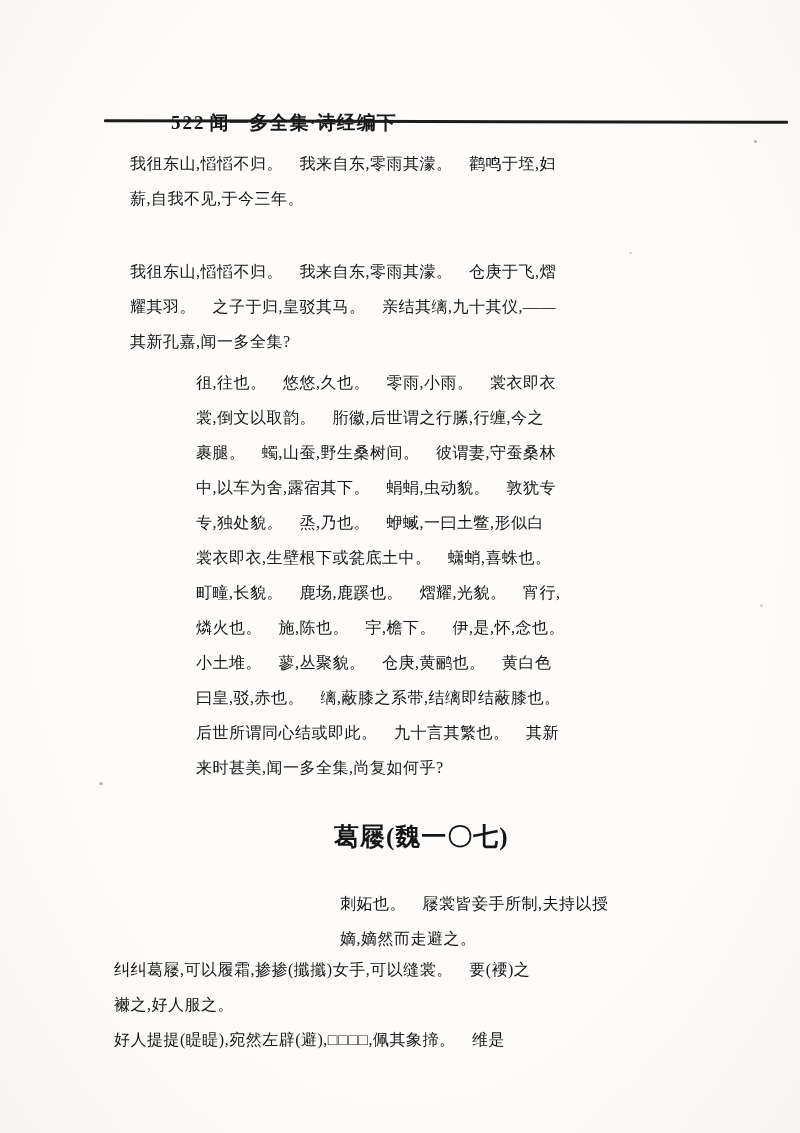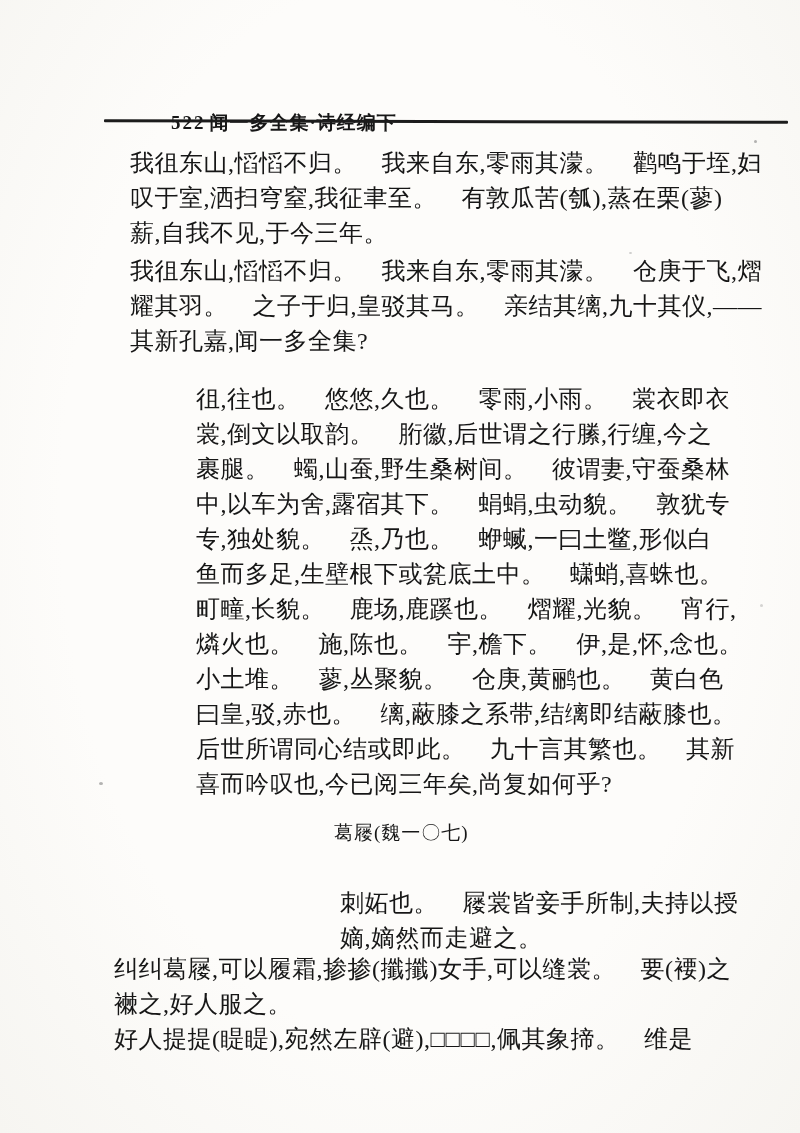--- a/index.html
+++ b/index.html
@@ -35,35 +35,35 @@
     left: 104px;
     top: 120px;
     width: 684px;
     height: 3px;
     background: #1c1c1c;
     transform: rotate(0.12deg);
     border-radius: 1px;
   }
   .textblock {
     position: absolute;
-    font-size: 24px;
+    font-size: 16px;
     line-height: 35px;
     letter-spacing: 0.5px;
     font-weight: 500;
   }
   .textblock .line { white-space: pre; }
   .poem-a   { left: 130px; top: 146px; width: 580px; }
   .poem-b   { left: 130px; top: 254px; width: 580px; }
-  .comm-a   { left: 196px; top: 382px; width: 525px; }
+  .comm-a   { left: 196px; top: 365px; width: 525px; }
   .section-title {
     position: absolute;
     left: 334px;
     top: 820px;
-    font-size: 19px;
-    font-weight: 400;
+    font-size: 25px;
+    font-weight: 700;
     letter-spacing: 1px;
     white-space: pre;
     margin: 0;
   }
   .comm-b   { left: 340px; top: 886px; width: 400px; }
   .poem-c   { left: 114px; top: 952px; width: 600px; }
   .poem-d   { left: 114px; top: 1022px; width: 620px; }
   .speck {
     position: absolute;
     background: #777;
@@ -80,43 +80,42 @@
 
 <div class="page">
 
   <div class="running-head">
     <span class="pageno">522</span><span>闻一多全集·诗经编下</span>
   </div>
   <div class="head-rule"></div>
 
   <section class="textblock poem-a">
     <div class="line">我徂东山,慆慆不归。　我来自东,零雨其濛。　鹳鸣于垤,妇</div>
-    <div class="line">叹于室,洒扫穹窒,我征聿至。　有敦瓜苦(瓠),蒸在栗(蓼)</div>
     <div class="line">薪,自我不见,于今三年。</div>
   </section>
 
   <section class="textblock poem-b">
     <div class="line">我徂东山,慆慆不归。　我来自东,零雨其濛。　仓庚于飞,熠</div>
     <div class="line">耀其羽。　之子于归,皇驳其马。　亲结其缡,九十其仪,——</div>
     <div class="line">其新孔嘉,闻一多全集?</div>
   </section>
 
   <section class="textblock comm-a">
     <div class="line">徂,往也。　悠悠,久也。　零雨,小雨。　裳衣即衣</div>
     <div class="line">裳,倒文以取韵。　胻徽,后世谓之行縢,行缠,今之</div>
     <div class="line">裹腿。　蠋,山蚕,野生桑树间。　彼谓妻,守蚕桑林</div>
     <div class="line">中,以车为舍,露宿其下。　蜎蜎,虫动貌。　敦犹专</div>
     <div class="line">专,独处貌。　烝,乃也。　蛜蝛,一曰土鳖,形似白</div>
-    <div class="line">鱼而多足,生壁根下或瓫底土中。　蟏蛸,喜蛛也。</div>
+    <div class="line">裳衣即衣,生壁根下或瓫底土中。　蟏蛸,喜蛛也。</div>
     <div class="line">町疃,长貌。　鹿场,鹿蹊也。　熠耀,光貌。　宵行,</div>
     <div class="line">燐火也。　施,陈也。　宇,檐下。　伊,是,怀,念也。</div>
     <div class="line">小土堆。　蓼,丛聚貌。　仓庚,黄鹂也。　黄白色</div>
     <div class="line">曰皇,驳,赤也。　缡,蔽膝之系带,结缡即结蔽膝也。</div>
     <div class="line">后世所谓同心结或即此。　九十言其繁也。　其新</div>
-    <div class="line">喜而吟叹也,今已阅三年矣,尚复如何乎?</div>
+    <div class="line">来时甚美,闻一多全集,尚复如何乎?</div>
   </section>
 
   <h2 class="section-title">葛屦(魏一〇七)</h2>
 
   <section class="textblock comm-b">
     <div class="line">刺妬也。　屦裳皆妾手所制,夫持以授</div>
     <div class="line">嫡,嫡然而走避之。</div>
   </section>
 
   <section class="textblock poem-c">

